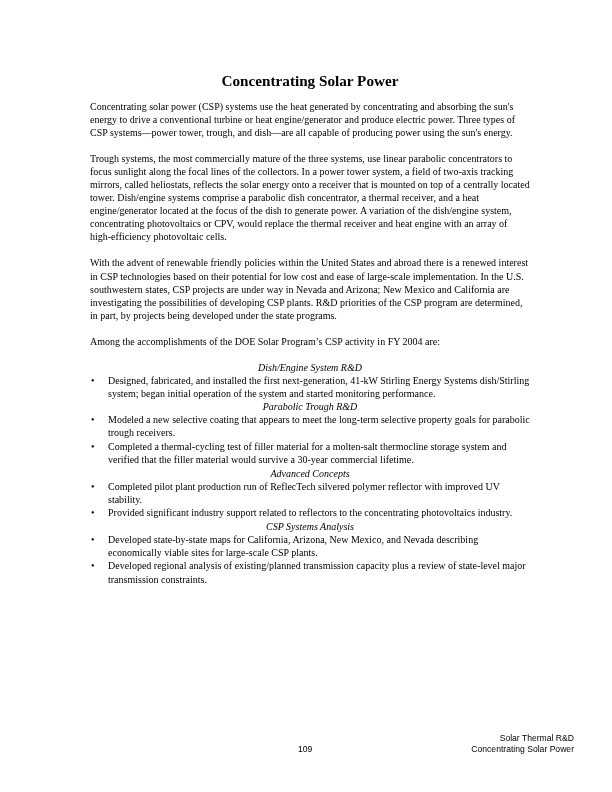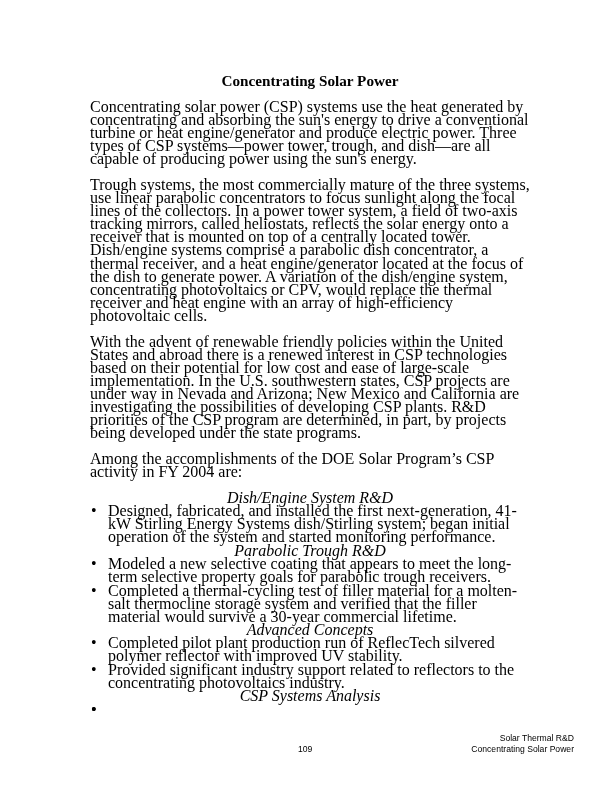--- a/index.html
+++ b/index.html
@@ -30,21 +30,21 @@
       font-weight: bold;
       font-size: 15.2px;
       line-height: 18px;
       margin: 0;
     }
     .body {
       position: absolute;
       left: 0;
       top: 100px;
       width: 440px;
-      font-size: 16px;
+      font-size: 10px;
       line-height: 13.05px;
     }
     p {
       margin: 0 0 13px 0;
     }
     .section-head {
       font-style: italic;
       margin: 0;
       text-align: center;
     }
@@ -129,23 +129,25 @@
           <span>Provided significant industry support related to reflectors to the concentrating photovoltaics industry.</span>
         </li>
       </ul>
     </div>
 
     <div>
       <div class="section-head">CSP Systems Analysis</div>
       <ul class="bullets">
         <li>
           <span class="bullet">•</span>
+          <span>Developed state-by-state maps for California, Arizona, New Mexico, and Nevada describing economically viable sites for large-scale CSP plants.</span>
         </li>
         <li>
           <span class="bullet">•</span>
+          <span>Developed regional analysis of existing/planned transmission capacity plus a review of state-level major transmission constraints.</span>
         </li>
       </ul>
     </div>
   </div>
 </div>
 
 <div class="footer-page">109</div>
 <div class="footer-right">
   <div>Solar Thermal R&amp;D</div>
   <div>Concentrating Solar Power</div>

